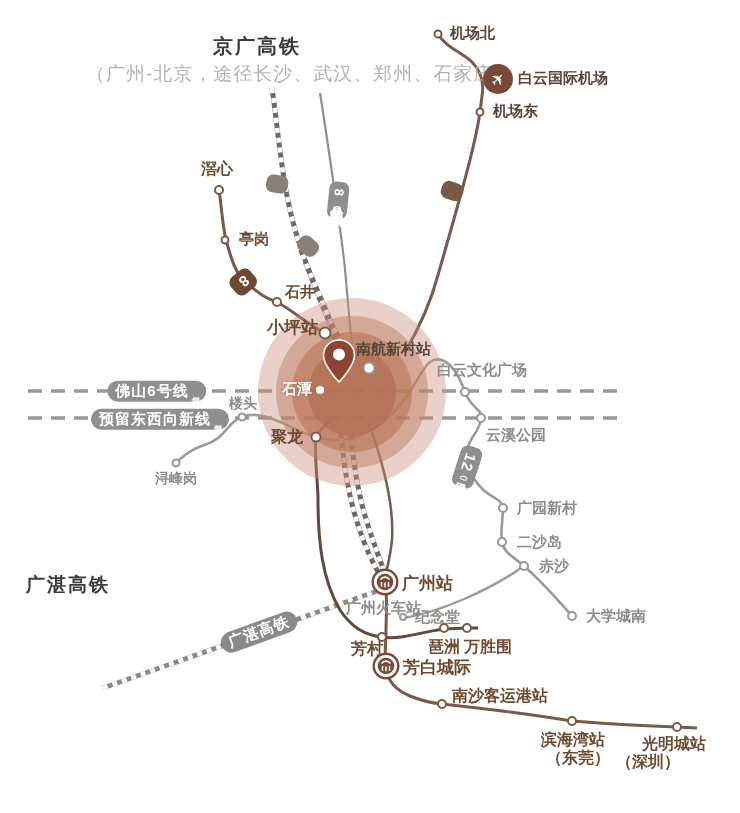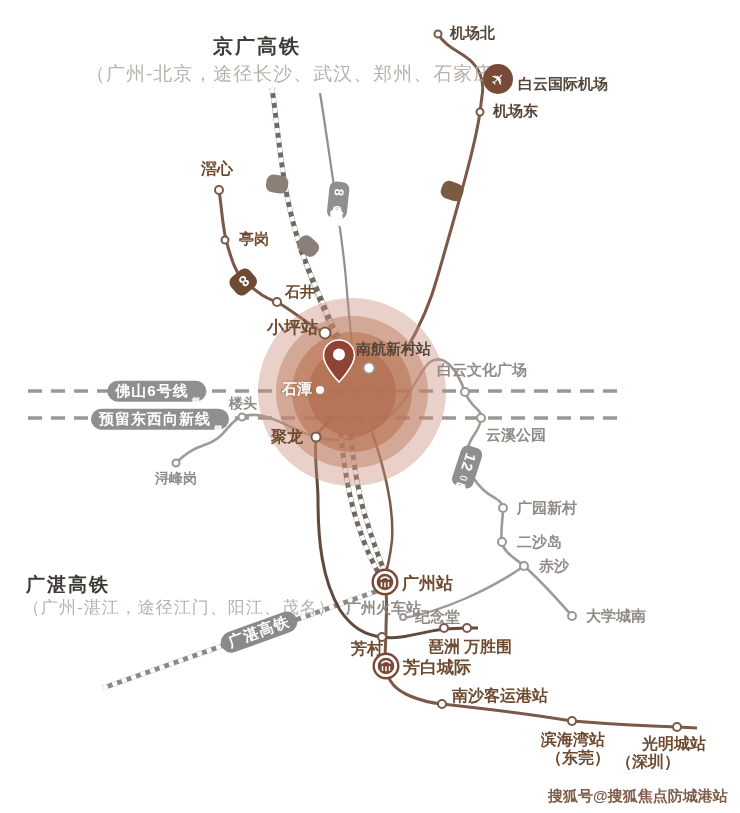--- a/index.html
+++ b/index.html
@@ -79,35 +79,34 @@
       <circle cx="352" cy="392" r="94" fill="#c98d77" opacity="0.40"></circle>
       <circle cx="352" cy="392" r="76" fill="#c08065" opacity="0.50"></circle>
       <circle cx="352" cy="392" r="60" fill="#b87455" opacity="0.60"></circle>
       <circle cx="352" cy="392" r="44" fill="#b06c4e" opacity="0.70"></circle>
     </g>
   </svg>
 
   <div class="title" style="left:213px;top:33px;font-size:20px;letter-spacing:2px;">京广高铁</div>
   <div class="subtitle" style="left:86px;top:61px;font-size:19px;">（广州-北京，途径长沙、武汉、郑州、石家庄）</div>
   <div class="title" style="left:26px;top:572px;font-size:19px;letter-spacing:2px;">广湛高铁</div>
-  <div class="subtitle" style="left:23px;top:596px;font-size:17px;">（广州-湛江，途径江门、阳江、茂名）</div>
 
 
   <svg id="pin" width="34" height="45" viewBox="0 0 34 45">
     <path d="M17 1 C8 1 1.5 8 1.5 16.5 C1.5 27 17 43 17 43 C17 43 32.5 27 32.5 16.5 C32.5 8 26 1 17 1 Z" fill="#8e4434" stroke="#ffffff" stroke-width="1.6"></path>
     <circle cx="17" cy="15.5" r="6" fill="#ffffff"></circle>
   </svg>
 
   <div id="stations">
       <div class="dot dot-brown" style="left: 438px; top: 34px; width: 9px; height: 9px; z-index: 5;"></div>
       <div class="lbl lbl-dark" style="left: 450px; top: 25px; font-size: 15px; z-index: 6;">机场北</div>
       <div class="icon-wrap" style="left: 498px; top: 79px; width: 30px; height: 30px; background: rgb(122, 74, 56); border-radius: 50%; display: flex; align-items: center; justify-content: center;">
         <span style="color: rgb(255, 255, 255); font-size: 17px; transform: rotate(-45deg);">✈</span>
       </div>
-      <div class="lbl lbl-dark" style="left: 518px; top: 76px; font-size: 15px; z-index: 6;">白云国际机场</div>
+      <div class="lbl lbl-dark" style="left: 518px; top: 70px; font-size: 15px; z-index: 6;">白云国际机场</div>
       <div class="dot dot-brown" style="left: 480px; top: 112px; width: 9px; height: 9px; z-index: 5;"></div>
       <div class="lbl lbl-dark" style="left: 493px; top: 103px; font-size: 15px; z-index: 6;">机场东</div>
       <div class="dot dot-brown" style="left: 219px; top: 190px; width: 10px; height: 10px; z-index: 5;"></div>
       <div class="lbl lbl-brown" style="left: 201px; top: 160px; font-size: 16px; z-index: 6;">滘心</div>
       <div class="dot dot-brown" style="left: 225px; top: 240px; width: 9px; height: 9px; z-index: 5;"></div>
       <div class="lbl lbl-brown" style="left: 239px; top: 231px; font-size: 15px; z-index: 6;">亭岗</div>
       <div class="dot dot-brown" style="left: 277px; top: 302px; width: 10px; height: 10px; z-index: 5;"></div>
       <div class="lbl lbl-brown" style="left: 285px; top: 284px; font-size: 15px; z-index: 6;">石井</div>
       <div class="dot dot-brown" style="left: 325px; top: 333px; width: 13px; height: 13px; z-index: 5;"></div>
       <div class="lbl lbl-brown" style="left: 267px; top: 319px; font-size: 17px; z-index: 6;">小坪站</div>
@@ -196,14 +195,13 @@
       </div>
       <div class="tag tag-v" style="left: 467px; top: 467px; background: var(--tag-gray); font-size: 15px; transform: translate(-50%, -50%) rotate(18deg); z-index: 4;">
         <span>12号线</span>
         <span class="note">(在建)</span>
       </div>
       <div class="tag tag-h" style="left: 259px; top: 632px; background: rgb(138, 138, 138); font-size: 15px; transform: translate(-50%, -50%) rotate(-20deg); z-index: 4;">
         <span>广湛高铁</span>
       </div>
     </div>
 
-  <div id="watermark">搜狐号@搜狐焦点防城港站</div>
 </div>
 
 </body></html>

